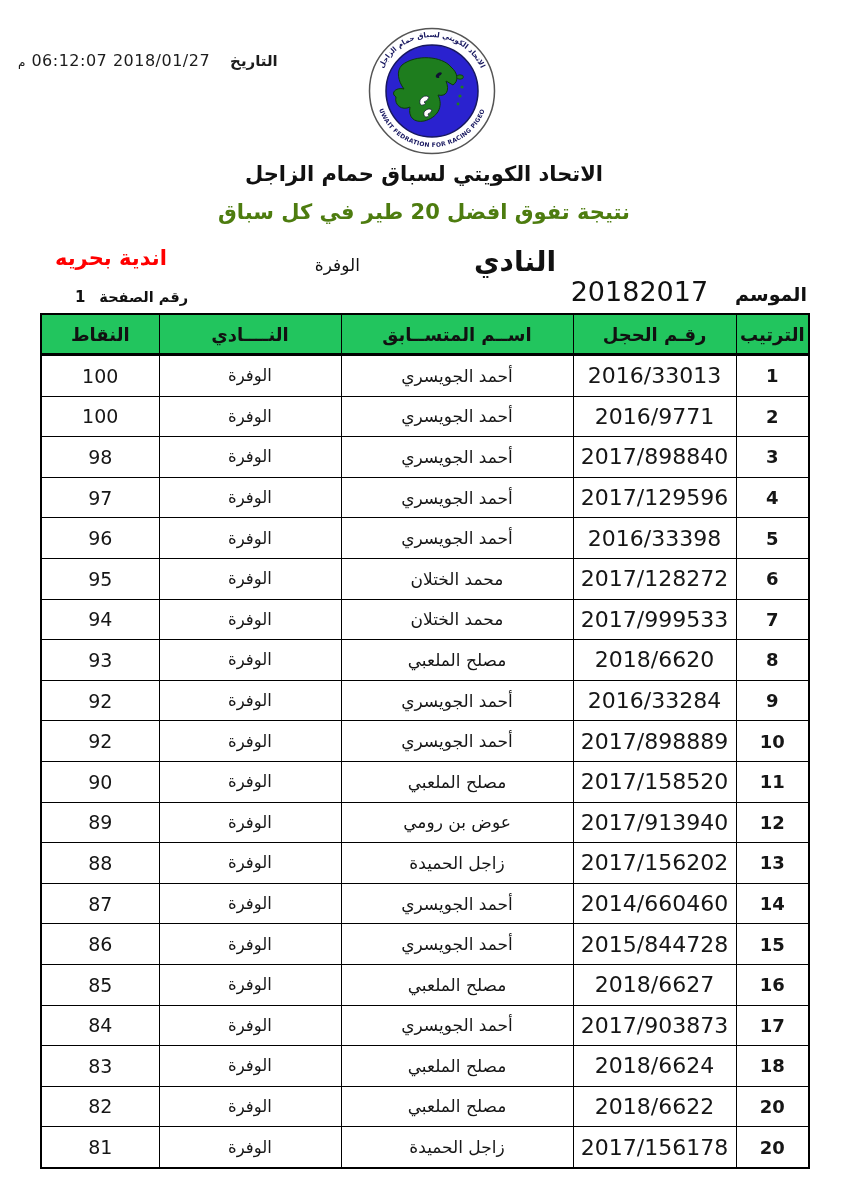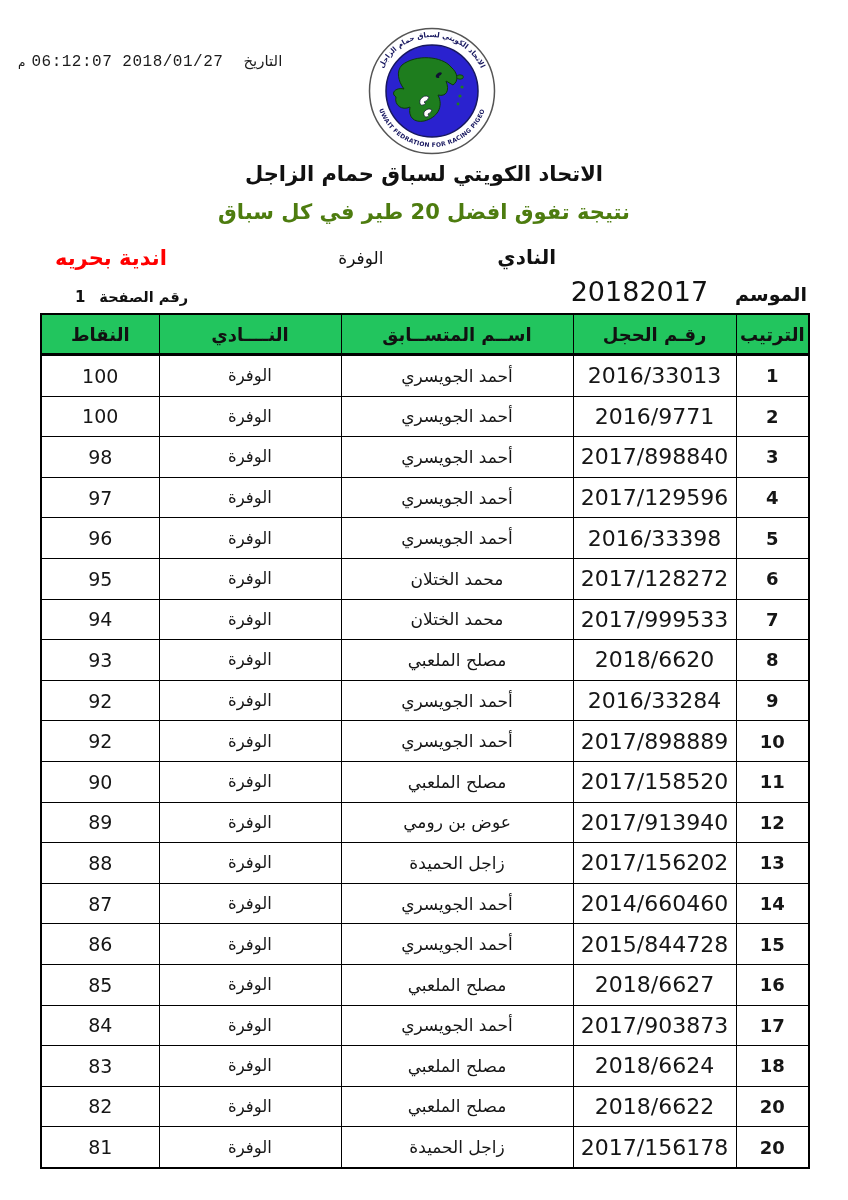--- a/index.html
+++ b/index.html
@@ -2,33 +2,33 @@
 <html lang="ar"><head>
 <meta charset="utf-8">
 <style>
   html,body{margin:0;padding:0;}
   body{background:#ffffff;font-family:"DejaVu Sans",sans-serif;}
   .page{position:relative;width:848px;height:1200px;background:#ffffff;overflow:hidden;}
 
   
   .date-line{position:absolute;left:18px;top:42px;display:flex;direction:ltr;align-items:baseline;gap:6px;color:#1c1c1c;}
   .date-meridiem{font-size:12px;}
-  .date-value{font-size:16px;letter-spacing:.5px;font-family:Liberation Mono, monospace;}
-  .date-label{font-weight:normal;font-size:15px;margin-left:14px;margin-top:10px;}
+  .date-value{font-size:16px;letter-spacing:.5px;}
+  .date-label{font-weight:bold;font-size:15px;margin-left:14px;margin-top:10px;}
 
   
   .logo{position:absolute;left:366px;top:27px;width:132px;height:130px;}
 
   
   .title1{position:absolute;top:162px;left:0;width:100%;text-align:center;font-weight:bold;font-size:21px;color:#111;}
   .title2{position:absolute;top:200px;left:0;width:100%;text-align:center;font-weight:bold;font-size:21px;color:#4d7c0f;direction:rtl;}
 
   
   .club-line{position:absolute;top:245px;right:292px;direction:rtl;display:flex;align-items:baseline;gap:114px;color:#111;}
-  .club-label{font-weight:bold;font-size:20px;}
+  .club-label{font-weight:bold;font-size:28px;}
   .club-value{font-size:17px;}
   .category{position:absolute;top:246px;left:55px;font-weight:bold;font-size:21px;color:#ff0000;direction:rtl;}
 
   
   .season-line{position:absolute;top:276px;right:41px;direction:rtl;display:flex;align-items:baseline;gap:27px;color:#111;}
   .season-label{font-weight:bold;font-size:19px;}
   .season-value{font-size:27px;}
   .page-num-line{position:absolute;top:288px;right:660px;direction:rtl;display:flex;align-items:baseline;gap:14px;color:#111;}
   .page-num-label{font-weight:bold;font-size:14.5px;}
   .page-num-value{font-weight:bold;font-size:15px;}

